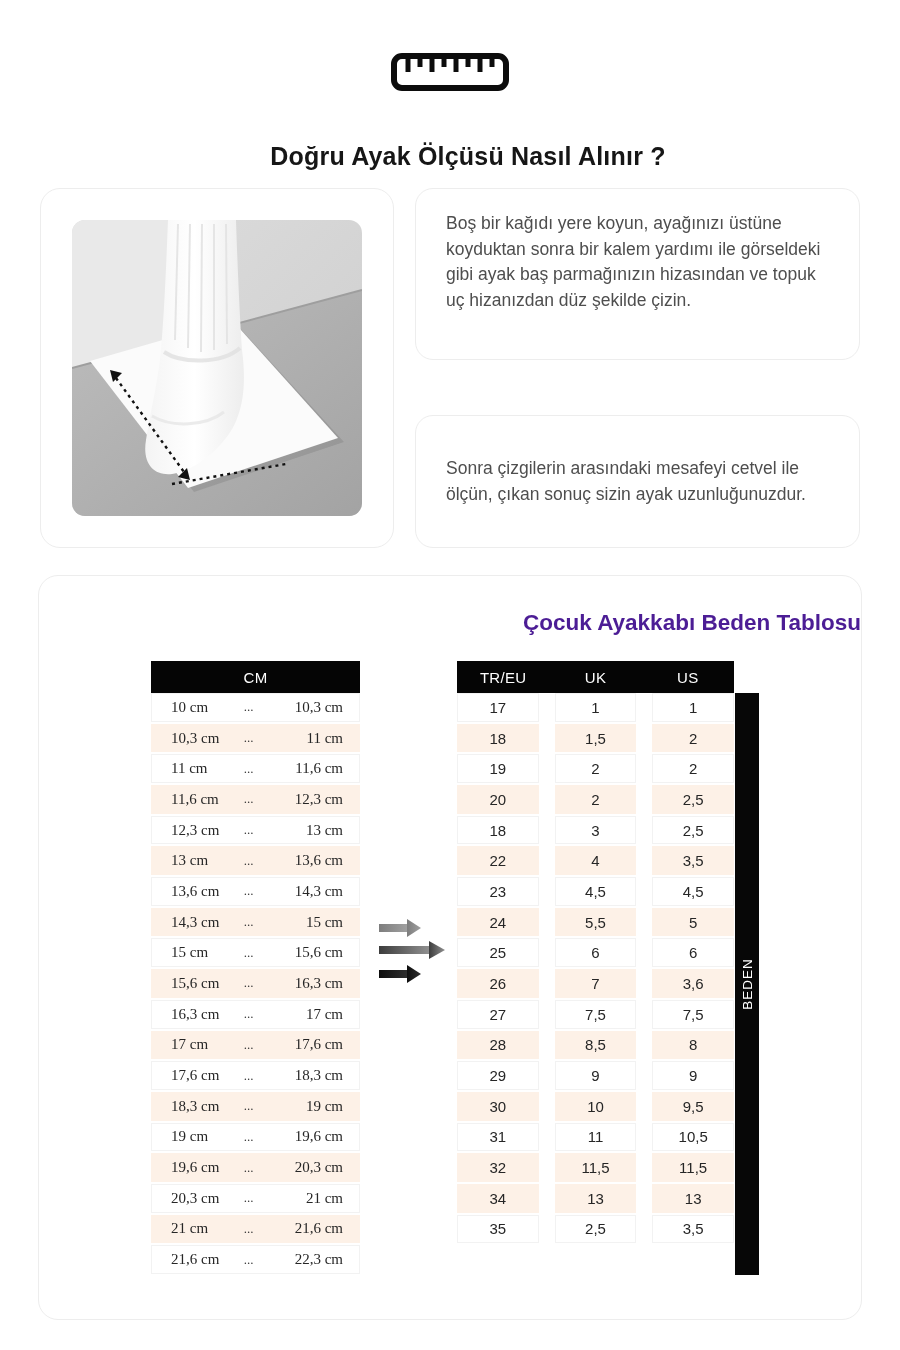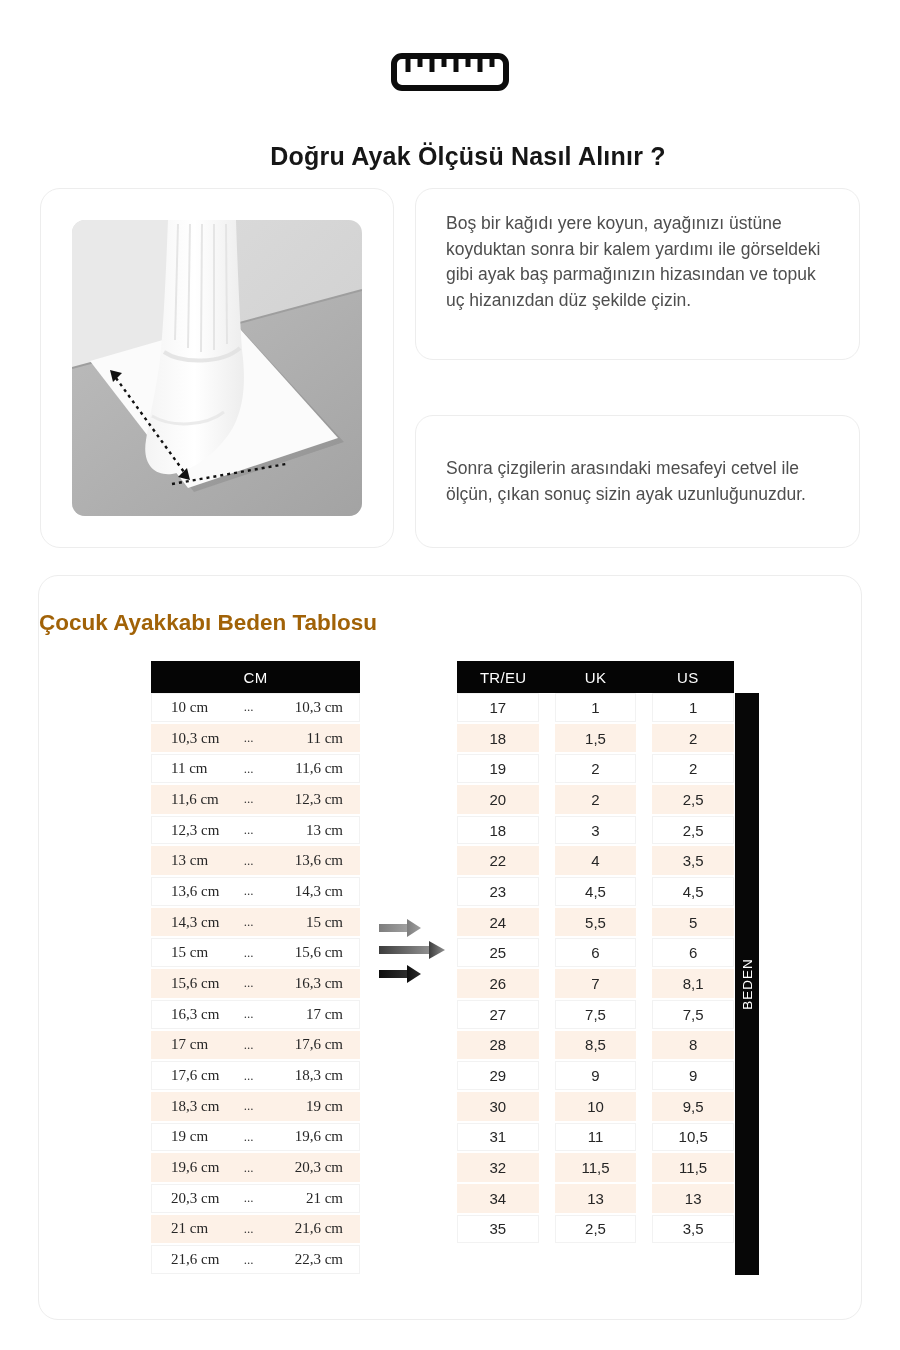--- a/index.html
+++ b/index.html
@@ -35,21 +35,21 @@
   }
   .text-card.first { height: 172px; }
   .text-card.second { flex: 1; display: flex; align-items: center; margin-top: 40px; }
 
   
   .chart-card {
     position: absolute; top: 575px; left: 38px; width: 824px; height: 745px;
     border: 1px solid #ededed; border-radius: 20px; background: #fff;
   }
   .chart-title {
-    margin: 34px 0 0 0; text-align: left; font-size: 22.5px; font-weight: 700; color: #a16207;
+    margin: 34px 0 0 0; text-align: right; font-size: 22.5px; font-weight: 700; color: #4c1d95;
   }
   .tables { position: absolute; top: 85px; left: 0; width: 100%; height: 620px; }
 
   .cm-table  { position: absolute; left: 112px; top: 0; width: 209px; }
   .size-table{ position: absolute; left: 418px; top: 0; width: 277px; }
 
   .table-header {
     height: 32px; background: #050505; color: #ffffff;
     display: flex; align-items: center; justify-content: center;
     font-size: 15px; letter-spacing: 0.3px;
@@ -354,21 +354,21 @@
               <span class="scell alt">5</span>
             </div>
             <div class="size-row">
               <span class="scell">25</span>
               <span class="scell">6</span>
               <span class="scell">6</span>
             </div>
             <div class="size-row">
               <span class="scell alt">26</span>
               <span class="scell alt">7</span>
-              <span class="scell alt">8,1</span>
+              <span class="scell alt">3,6</span>
             </div>
             <div class="size-row">
               <span class="scell">27</span>
               <span class="scell">7,5</span>
               <span class="scell">7,5</span>
             </div>
             <div class="size-row">
               <span class="scell alt">28</span>
               <span class="scell alt">8,5</span>
               <span class="scell alt">8</span>

